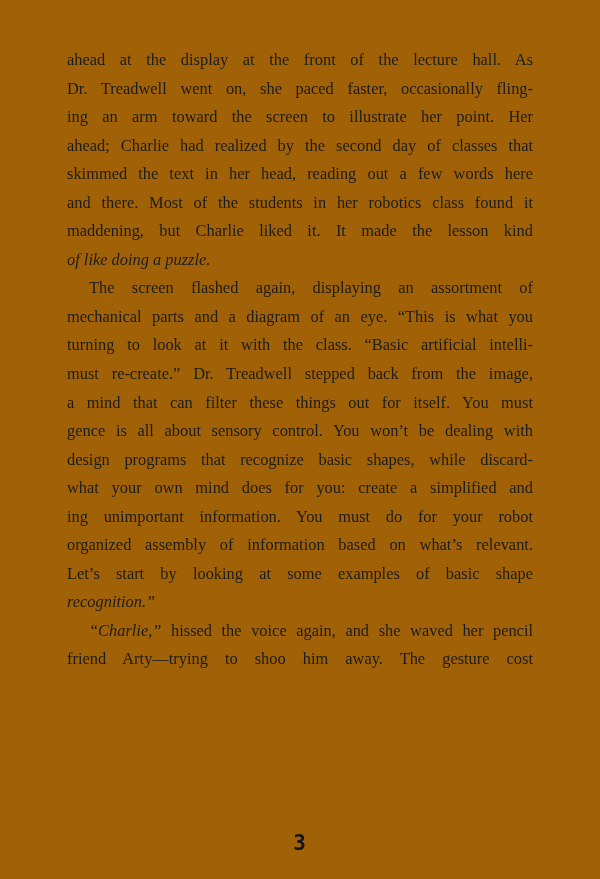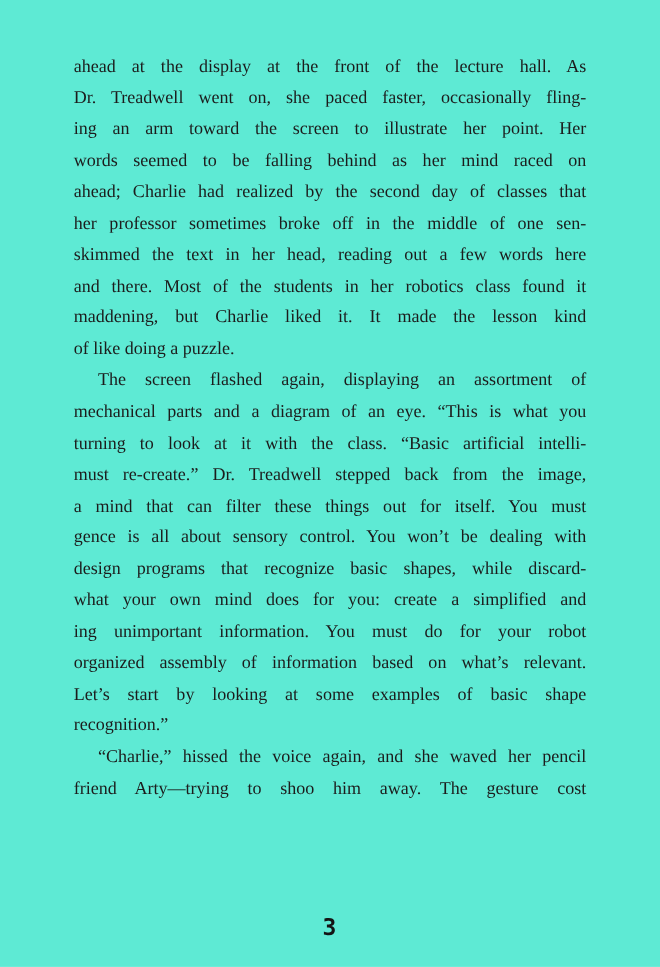--- a/index.html
+++ b/index.html
@@ -9,21 +9,21 @@
   body {
     width: 600px;
     height: 879px;
     background: #ffffff;
     font-family: "Liberation Serif", serif;
   }
   .page {
     position: relative;
     width: 600px;
     height: 879px;
-    background: #5eead4;
+    background: #a16207;
     overflow: hidden;
   }
   .text-block {
     position: absolute;
     left: 67px;
     top: 46px;
     width: 466px;
   }
   .paragraph {
     margin: 0;
@@ -33,25 +33,27 @@
     line-height: 28.55px;
     color: #1c1c1c;
     text-align: justify;
     -moz-text-align-last: justify;
     text-align-last: justify;
     white-space: normal;
   }
   .line.flush-left {
     -moz-text-align-last: left;
     text-align-last: left;
+    font-style: italic;
   }
   .line.indent {
     text-indent: 22px;
   }
   .italic {
+    font-style: italic;
   }
   .page-number {
     position: absolute;
     left: 0;
     right: 0;
     bottom: 24px;
     text-align: center;
     font-family: "DejaVu Sans Mono", monospace;
     font-size: 21px;
     font-weight: 700;
@@ -61,23 +63,21 @@
 </style>
 </head>
 <body>
 
 <div class="page">
   <div class="text-block">
       <div class="paragraph">
         <div class="line"><span>ahead at the display at the front of the lecture hall. As</span></div>
         <div class="line"><span>Dr. Treadwell went on, she paced faster, occasionally fling-</span></div>
         <div class="line"><span>ing an arm toward the screen to illustrate her point. Her</span></div>
-        <div class="line"><span>words seemed to be falling behind as her mind raced on</span></div>
         <div class="line"><span>ahead; Charlie had realized by the second day of classes that</span></div>
-        <div class="line"><span>her professor sometimes broke off in the middle of one sen-</span></div>
         <div class="line"><span>skimmed the text in her head, reading out a few words here</span></div>
         <div class="line"><span>and there. Most of the students in her robotics class found it</span></div>
         <div class="line"><span>maddening, but Charlie liked it. It made the lesson kind</span></div>
         <div class="line flush-left"><span>of like doing a puzzle.</span></div>
       </div>
       <div class="paragraph">
         <div class="line indent"><span>The screen flashed again, displaying an assortment of</span></div>
         <div class="line"><span>mechanical parts and a diagram of an eye. “This is what you</span></div>
         <div class="line"><span>turning to look at it with the class. “Basic artificial intelli-</span></div>
         <div class="line"><span>must re-create.” Dr. Treadwell stepped back from the image,</span></div>

